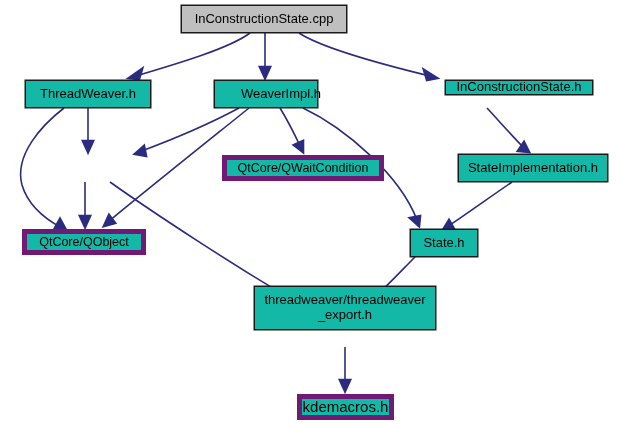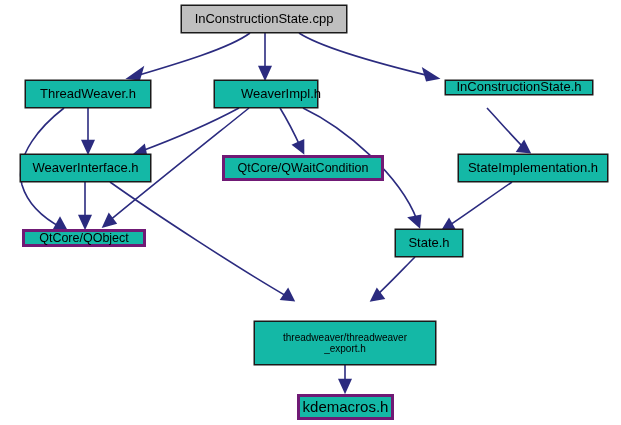--- a/index.html
+++ b/index.html
@@ -3,21 +3,21 @@
 <meta charset="utf-8">
 <style>
   html,body{margin:0;padding:0;background:#ffffff;}
   body{width:621px;height:425px;overflow:hidden;font-family:"Liberation Sans",sans-serif;}
   #graph{position:relative;width:621px;height:425px;background:#ffffff;border-radius:12px;}
   svg#edges{position:absolute;left:0;top:0;width:621px;height:425px;}
   .node{position:absolute;box-sizing:border-box;display:flex;align-items:center;justify-content:center;
         text-align:center;line-height:1.12;color:#000000;background:#14b8a6;}
   .node .lbl{display:block;white-space:pre-line;}
   .n-internal{border:1px solid #1a1a1a;box-shadow:0 0 0 0.5px #1a1a1a;}
-  .n-external{border:3px solid #701a75;}
+  .n-external{border:5px solid #701a75;}
   .n-root{border:1px solid #1a1a1a;box-shadow:0 0 0 0.5px #1a1a1a;background:#bfbfbf;}
 </style>
 </head>
 <body>
 
 <div id="graph" style="background: rgb(255, 255, 255);">
   <svg id="edges" viewBox="0 0 621 425">
       <path d="M 250,33 C 230,48 180,63 129,78" fill="none" stroke="#2b2b7f" stroke-width="1.6"></path>
       <path d="M 129,78 l 13,-9 l -3,10 z" fill="#2b2b7f" stroke="#2b2b7f" stroke-width="2.6" stroke-linejoin="miter"></path>
       <path d="M 265,33 C 265,48 265,60 265,75" fill="none" stroke="#2b2b7f" stroke-width="1.6"></path>
@@ -54,35 +54,32 @@
     </div>
     <div class="node n-internal" style="left: 25px; top: 80px; width: 126px; height: 28px; font-size: 13px;">
       <span class="lbl">ThreadWeaver.h</span>
     </div>
     <div class="node n-internal" style="left: 214px; top: 80px; width: 104px; height: 28px; font-size: 13px; padding-left: 30px;">
       <span class="lbl">WeaverImpl.h</span>
     </div>
     <div class="node n-internal" style="left: 405px; top: 80px; width: 148px; height: 15px; font-size: 13px; margin-left: 40px;">
       <span class="lbl">InConstructionState.h</span>
     </div>
-    <div class="node n-internal" style="left: 20px; top: 154px; width: 131px; height: 28px; font-size: 13px;">
-      <span class="lbl">WeaverInterface.h</span>
-    </div>
     <div class="node n-external" style="left: 222px; top: 155px; width: 162px; height: 26px; font-size: 12.5px;">
       <span class="lbl">QtCore/QWaitCondition</span>
     </div>
     <div class="node n-internal" style="left: 458px; top: 154px; width: 150px; height: 28px; font-size: 13px; justify-content: center;">
       <span class="lbl">StateImplementation.h</span>
     </div>
-    <div class="node n-external" style="left: 22px; top: 229px; width: 124px; height: 18px; font-size: 12.5px;">
+    <div class="node n-external" style="left: 22px; top: 229px; width: 124px; height: 26px; font-size: 12.5px;">
       <span class="lbl">QtCore/QObject</span>
     </div>
-    <div class="node n-internal" style="left: 395px; top: 229px; width: 68px; height: 28px; font-size: 13px;">
+    <div class="node n-internal" style="left: 410px; top: 229px; width: 68px; height: 28px; font-size: 13px;">
       <span class="lbl">State.h</span>
     </div>
-    <div class="node n-internal" style="left: 254px; top: 321px; width: 182px; height: 44px; font-size: 10px;">
+    <div class="node n-internal" style="left: 254px; top: 286px; width: 182px; height: 44px; font-size: 13px;">
       <span class="lbl">threadweaver/threadweaver
 _export.h</span>
     </div>
     <div class="node n-external" style="left: 297px; top: 394px; width: 97px; height: 26px; font-size: 15px;">
       <span class="lbl">kdemacros.h</span>
     </div>
   </div>
 
 </body></html>

